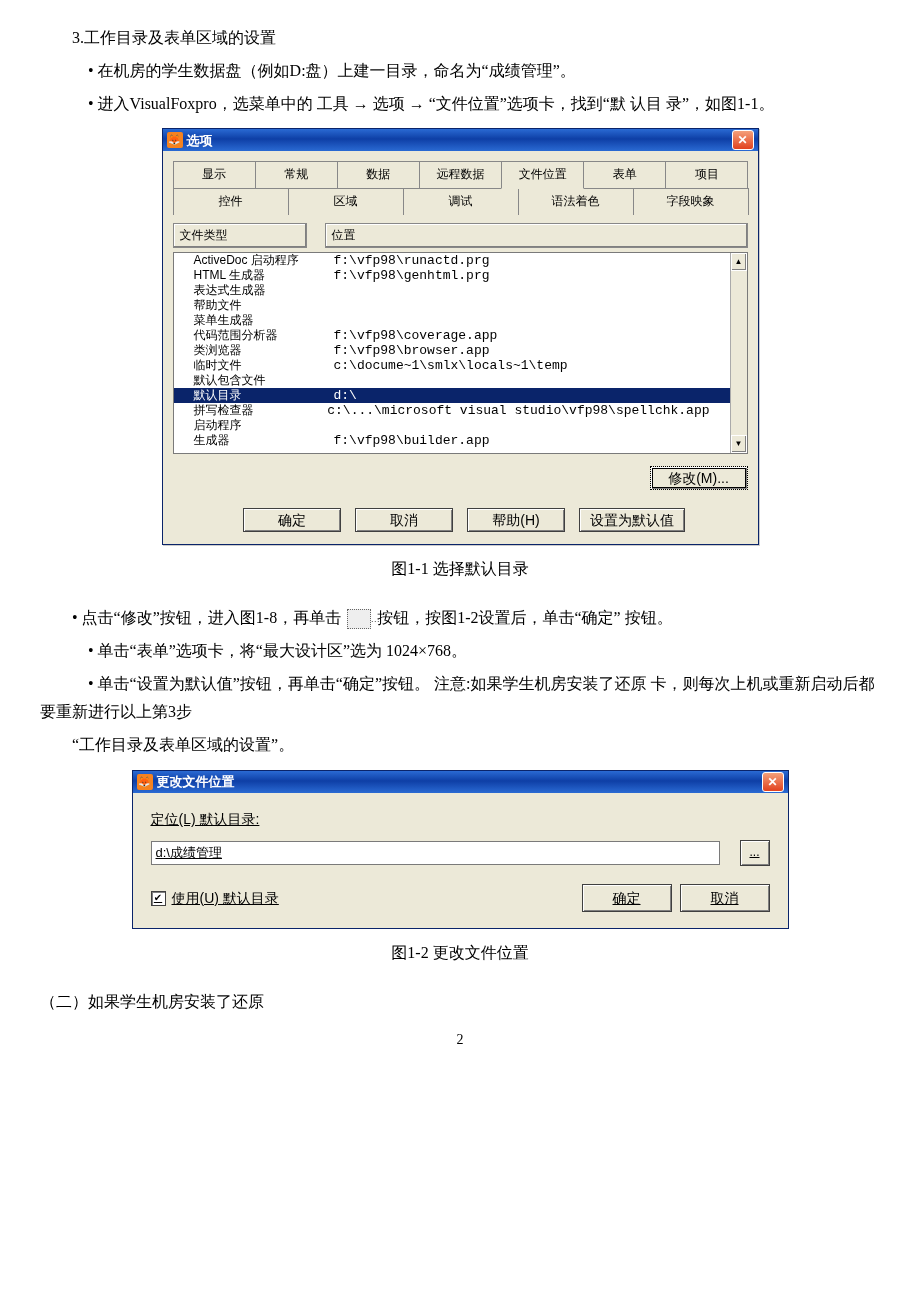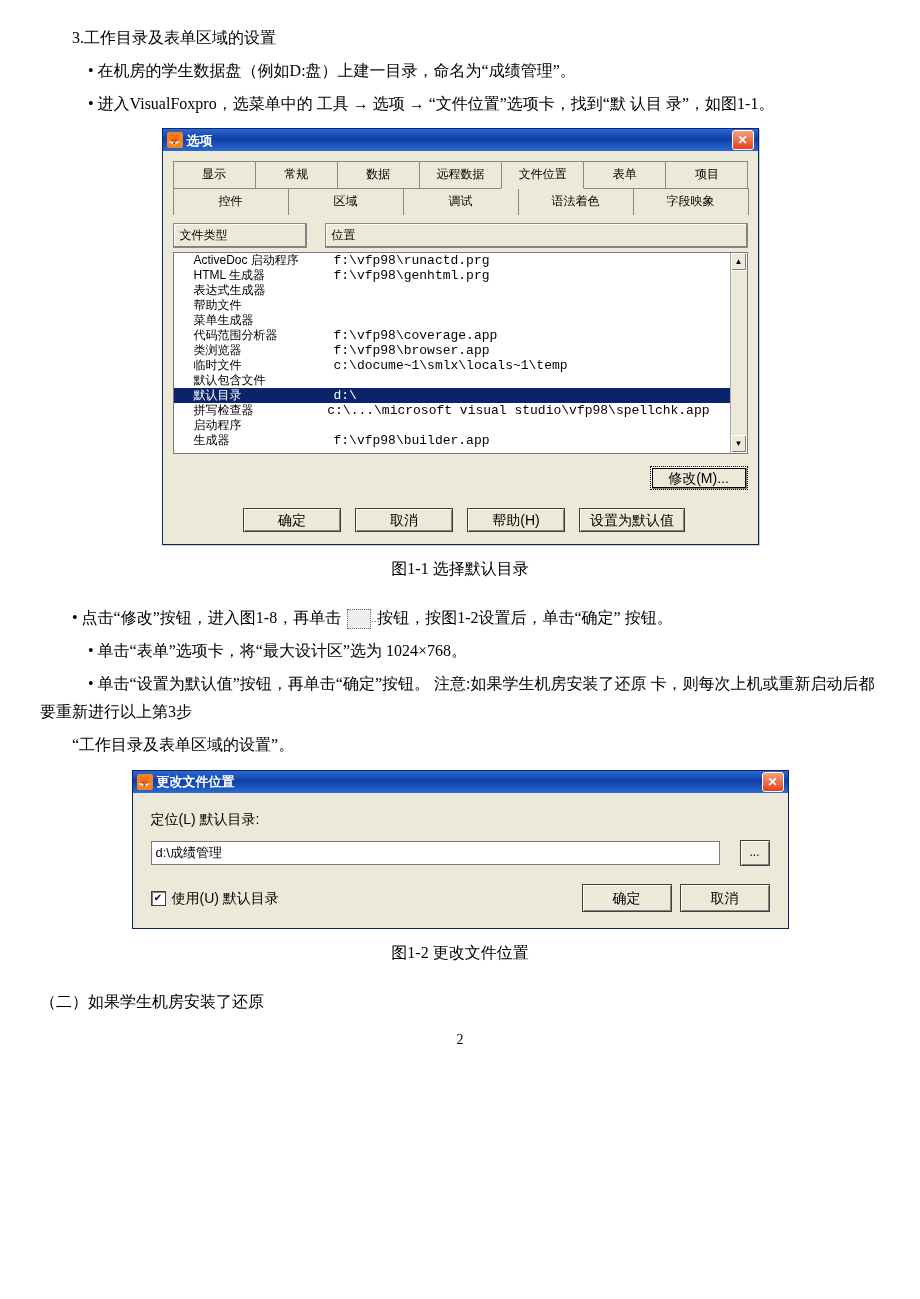--- a/index.html
+++ b/index.html
@@ -120,21 +120,21 @@
   .bottom-btns { display:flex; justify-content:center; margin-top:18px; gap:6px; }
 
   .dialog2 {
     width: 655px;
     margin: 10px auto 0 auto;
     border:1px solid #0a246a;
     background:#ece9d8;
     font-family:"Tahoma","SimSun",sans-serif;
     font-size:14px;
   }
-  .dialog2 .body { padding:14px 18px 16px 18px; }
+  .dialog2 .body { padding:14px 18px 16px 18px;text-decoration:underline; }
   .inputline { display:flex; align-items:center; gap:20px; margin:8px 0 18px 0; }
   .textbox {
     flex:1; height:22px; border:1px solid #7a7a7a; background:#fff;
     padding:0 4px; font-size:13px; display:flex; align-items:center;
   }
   .dotbtn {
     width:28px; height:24px; background:#ece9d8;
     border:1px solid #404040;
     box-shadow: inset 1px 1px #fff, inset -1px -1px #808080;
     display:flex;align-items:center;justify-content:center;font-size:12px;

